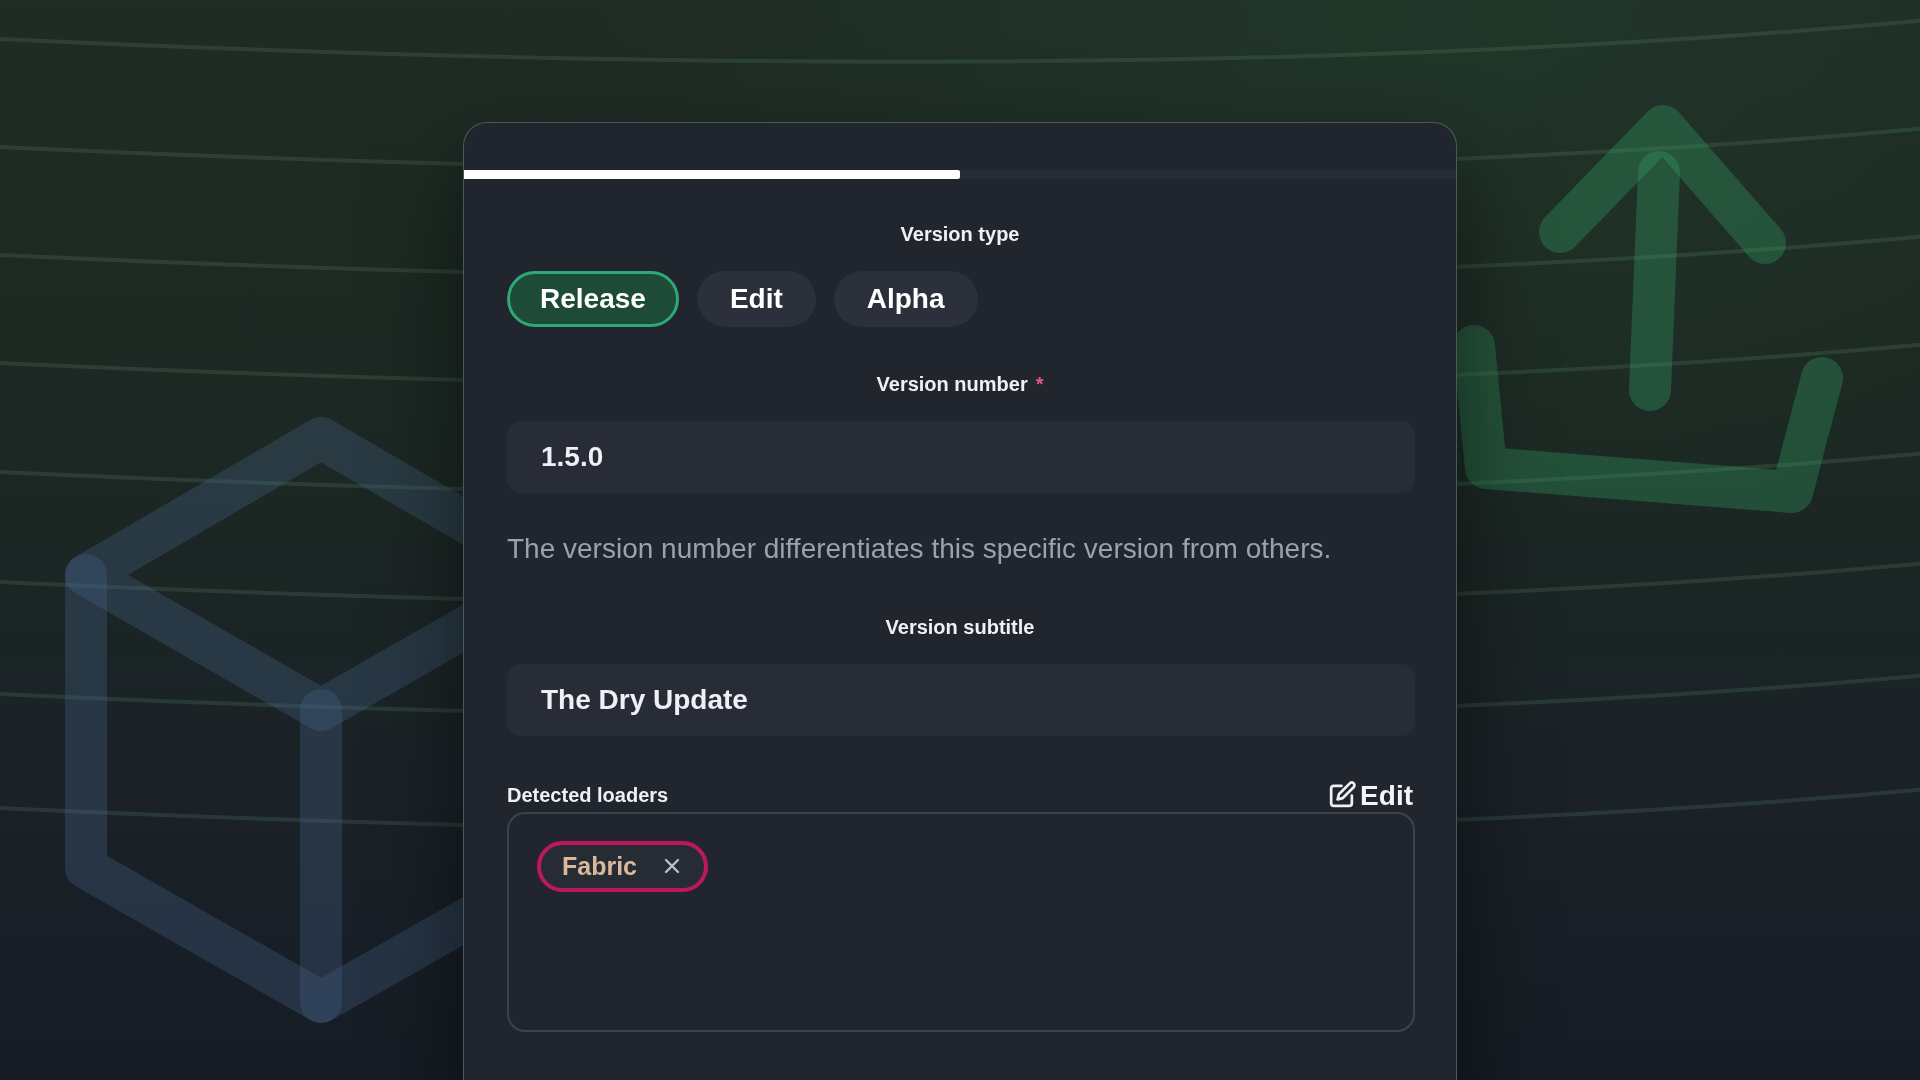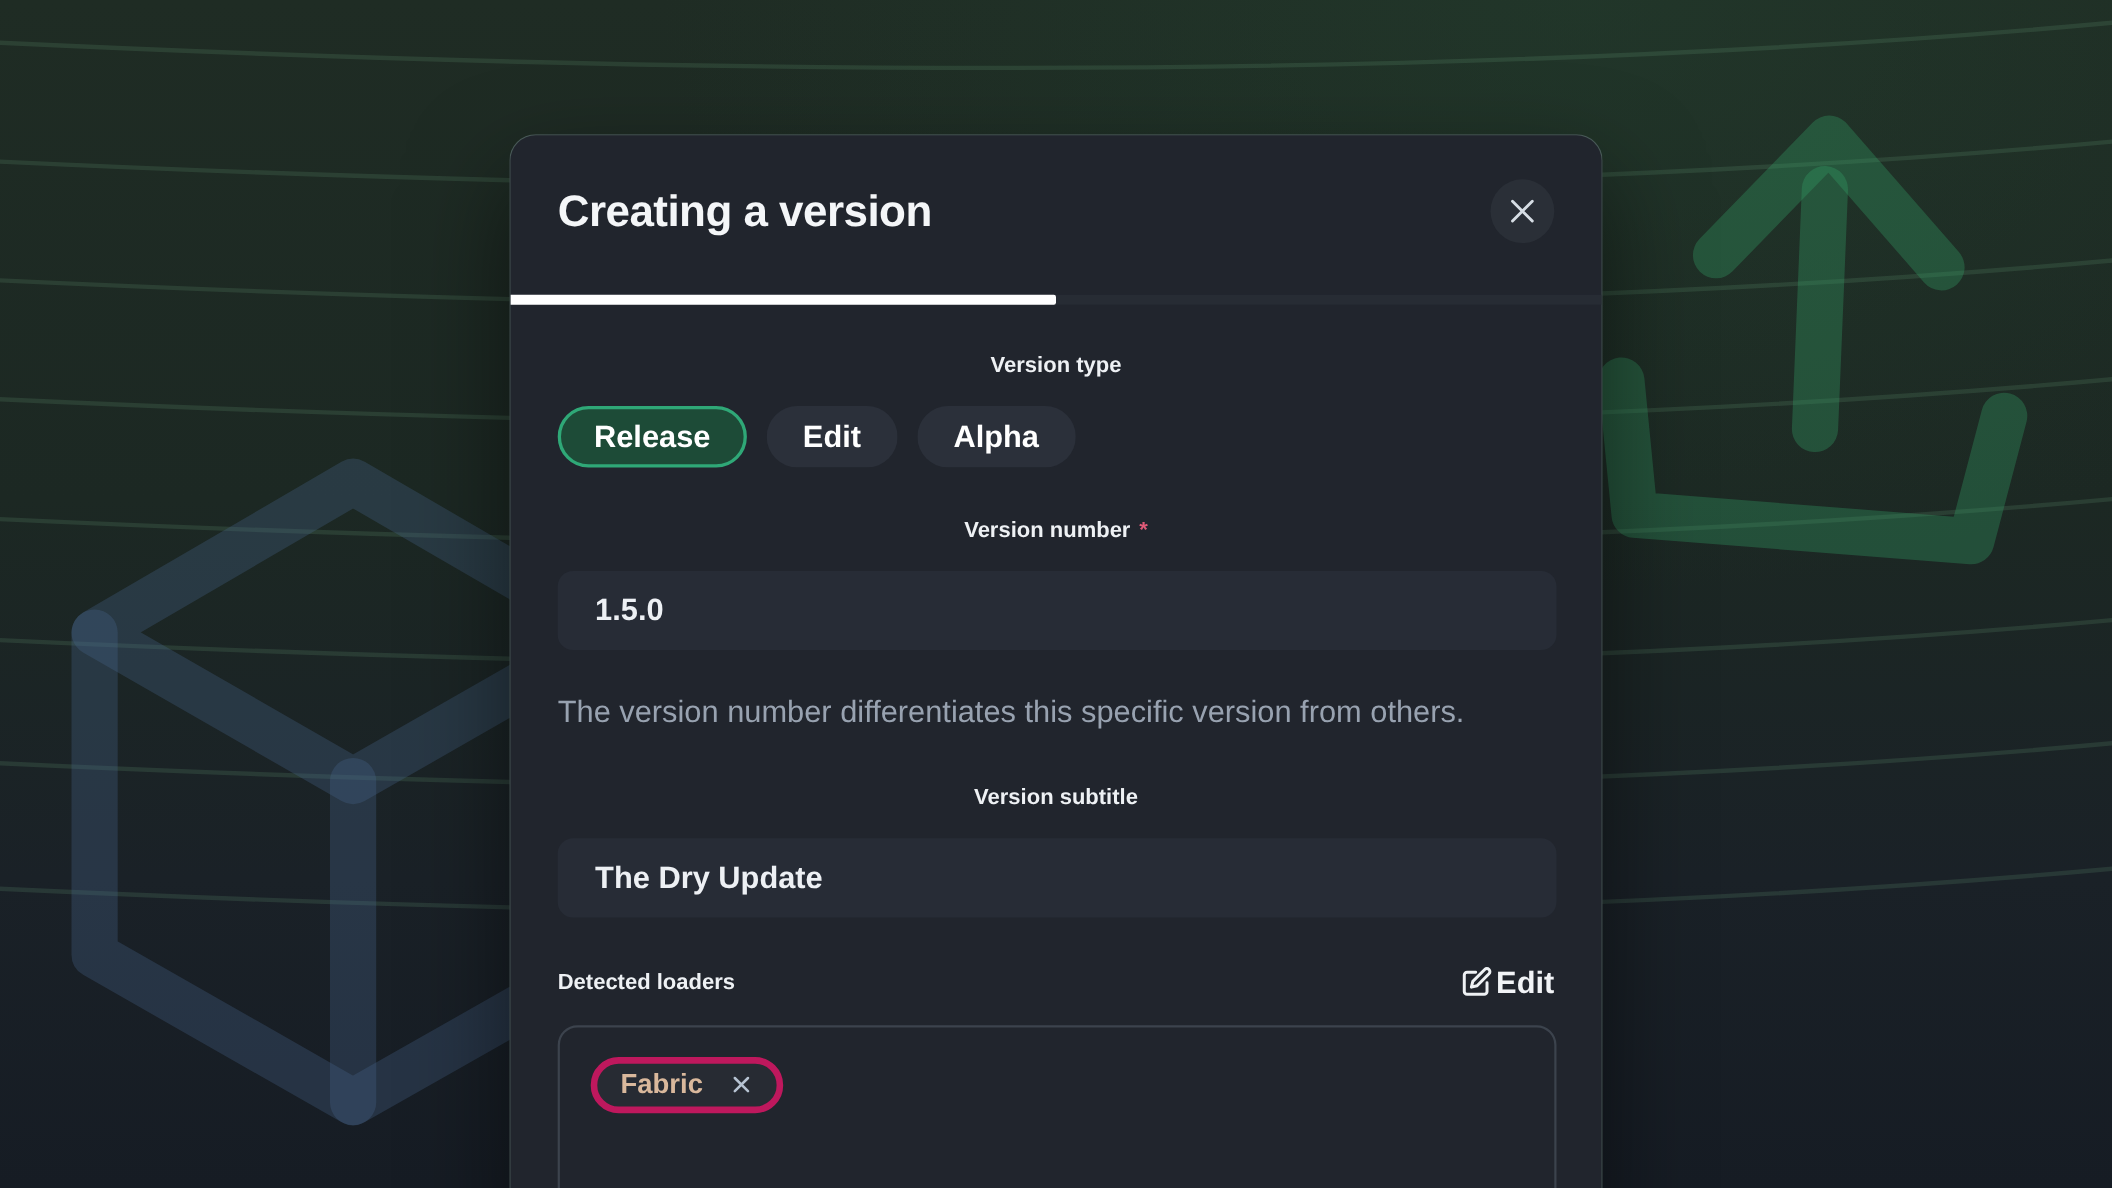--- a/index.html
+++ b/index.html
@@ -95,39 +95,38 @@
     margin-top: 36px;
     max-width: 855px;
     font-size: 28px; font-weight: 400;
     color: #98a2b0; line-height: 1.45;
   }
 
   .section-subtitle { margin-bottom: 44px; }
 
   .row-between {
     display: flex; align-items: center; justify-content: space-between;
-    margin-bottom: 22px;
   }
   .row-between .field-label { margin-bottom: 0; }
   .edit-btn {
     display: inline-flex; align-items: center; gap: 3px;
     background: transparent; border: none; cursor: pointer;
     color: #f2f4f7; font-family: inherit;
     font-size: 28px; font-weight: 700;
   }
   .loaders-box {
     width: 908px; height: 220px;
     border: 2px solid #3c434d;
     border-radius: 18px;
     padding: 27px 28px;
   }
   .chip {
     display: inline-flex; align-items: center; gap: 24px;
     height: 51px; padding: 0 21px;
-    border: 6px solid #be185d; border-radius: 999px;
+    border: 4px solid #be185d; border-radius: 999px;
     background: rgba(255,255,255,0.03);
   }
   .chip-label { font-size: 25px; font-weight: 600; color: #d9b89c; }
   .chip-x { cursor: pointer; display: block; }
 </style>
 </head>
 <body>
 
 <svg class="bg-decor" viewBox="0 0 1920 1080" aria-hidden="true">
   <g fill="none" stroke="rgba(110,170,130,0.17)" stroke-width="4">
@@ -147,28 +146,20 @@
   </g>
   <g fill="none" stroke="rgba(52,162,102,0.33)" stroke-width="42" stroke-linecap="round" stroke-linejoin="round">
     <path d="M 1560 232 L 1663 126 L 1765 243"></path>
     <path d="M 1659 172 L 1650 390"></path>
     <path d="M 1474 346 L 1486 468 L 1792 492 L 1822 378"></path>
   </g>
 </svg>
 
 <div class="modal">
 
-  <div class="modal-header">
-    <h1 class="modal-title">Creating a version</h1>
-    <button class="close-btn" type="button">
-      <svg width="26" height="26" viewBox="0 0 26 26" fill="none" stroke="#d6dde4" stroke-width="2.6" stroke-linecap="round">
-        <path d="M4 4 L22 22 M22 4 L4 22"></path>
-      </svg>
-    </button>
-  </div>
 
   <div class="progress-track">
     <div class="progress-fill" style="width: 50%;"></div>
   </div>
 
   <div class="modal-body">
 
     <section class="section-type">
       <div class="field-label">Version type</div>
       <div class="seg-row">

